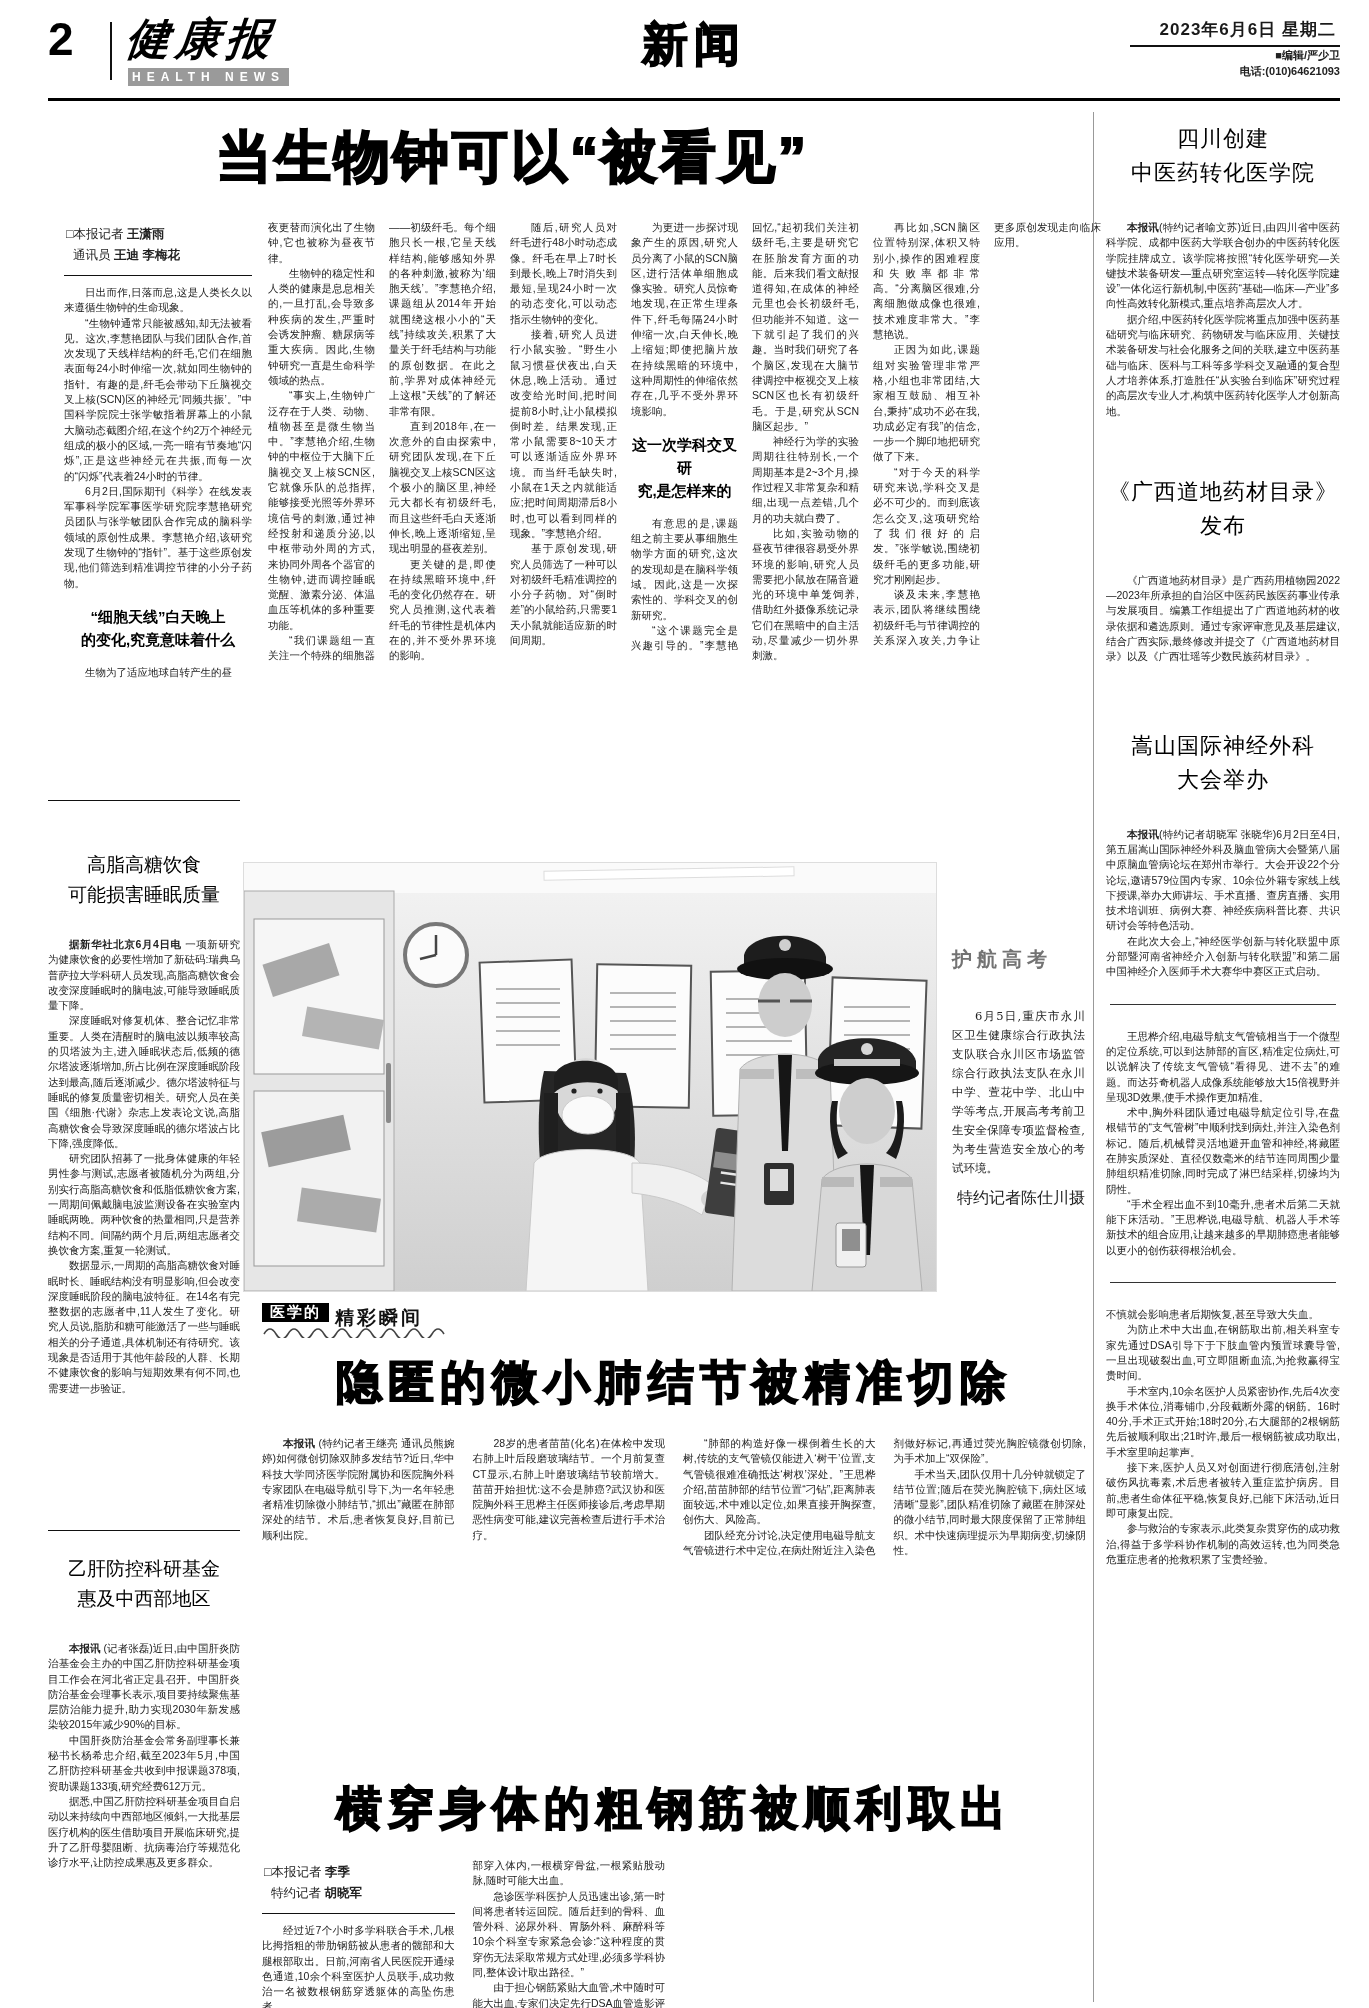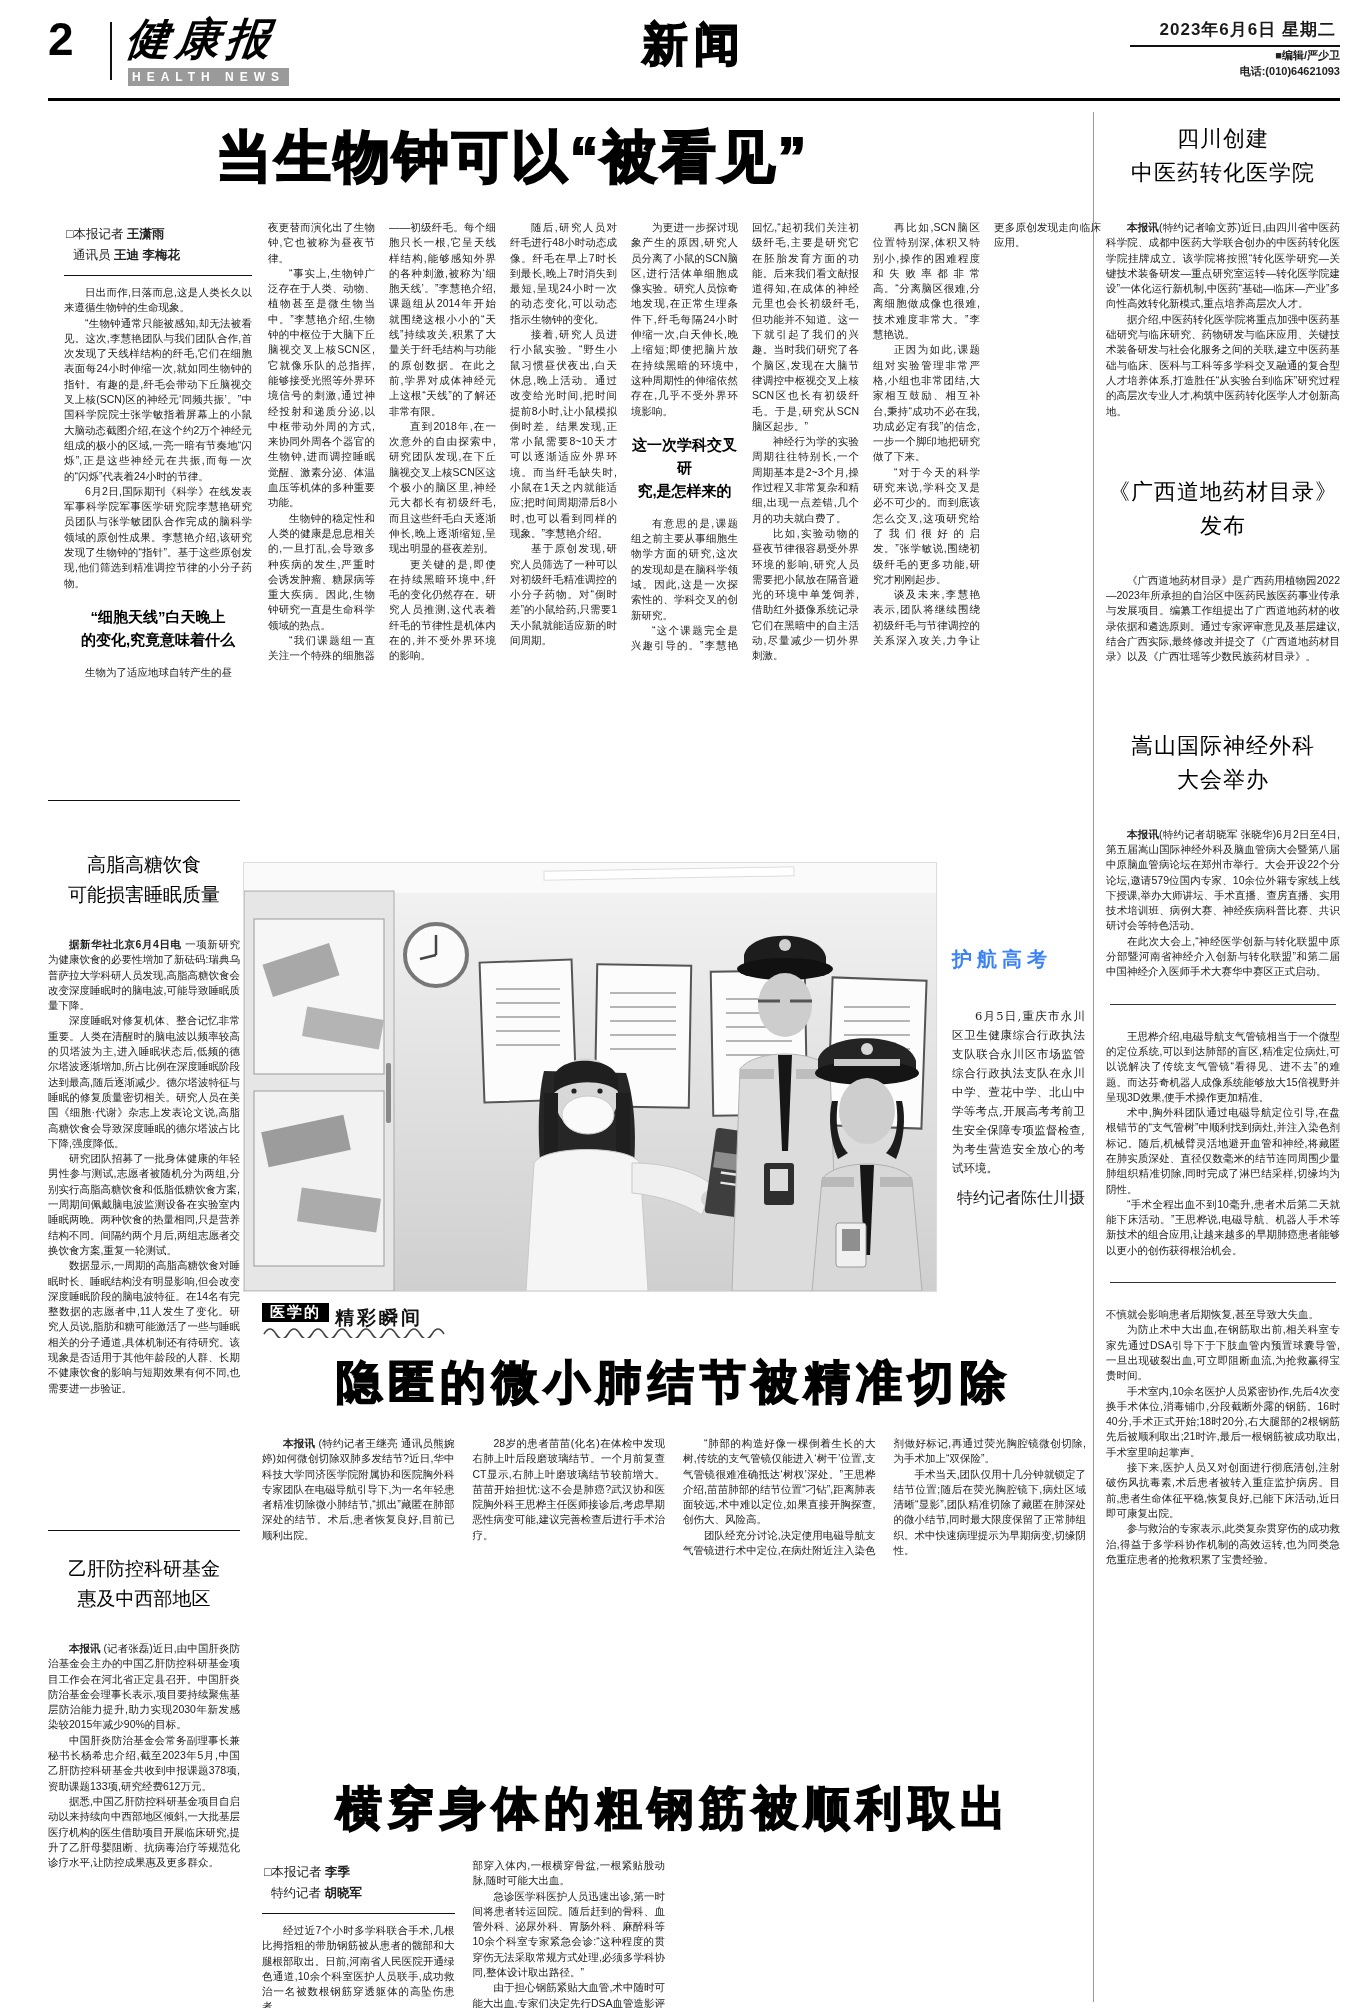--- a/index.html
+++ b/index.html
@@ -55,21 +55,21 @@
   .diet{top:800px;height:718px;}
   .hep{top:1530px;height:478px;}
   .left-title{font-family:"DejaVu Serif",serif;font-size:19px;line-height:30px;text-align:center;
               white-space:pre-line;font-weight:normal;margin:36px 0 28px;color:#000;}
   .hep .left-title{margin-top:10px;}
 
   
   .photo{left:243px;top:862px;width:692px;height:428px;background:linear-gradient(#f4f4f4,#cfcfcf);
          border:1px solid #ddd;overflow:hidden;}
   .caption{left:952px;top:868px;width:133px;height:420px;}
-  .caption-title{margin-top:78px;font-size:20px;font-weight:bold;letter-spacing:5px;color:#3b82f6;}
+  .caption-title{margin-top:78px;font-size:20px;font-weight:bold;letter-spacing:5px;color:#737373;}
   .caption-text{margin-top:34px;font-family:"DejaVu Serif",serif;font-size:11.5px;line-height:19px;
                 text-align:justify;color:#222;}
   .caption-credit{margin-top:10px;font-family:"DejaVu Serif",serif;font-size:16px;text-align:right;color:#222;}
 
   
   .badge{left:262px;top:1298px;width:230px;height:52px;}
   .badge-box{display:inline-block;background:#000;color:#fff;font-size:15px;font-weight:bold;
              padding:0 8px;letter-spacing:2px;}
   .badge-script{display:inline-block;font-size:19px;font-weight:bold;letter-spacing:3px;color:#111;
                 margin-left:6px;position:relative;top:7px;font-family:"DejaVu Sans",sans-serif;}
@@ -114,22 +114,22 @@
             <p class="para">“生物钟通常只能被感知,却无法被看见。这次,李慧艳团队与我们团队合作,首次发现了天线样结构的纤毛,它们在细胞表面每24小时伸缩一次,就如同生物钟的指针。有趣的是,纤毛会带动下丘脑视交叉上核(SCN)区的神经元‘同频共振’。”中国科学院院士张学敏指着屏幕上的小鼠大脑动态截图介绍,在这个约2万个神经元组成的极小的区域,一亮一暗有节奏地“闪烁”,正是这些神经元在共振,而每一次的“闪烁”代表着24小时的节律。</p>
             <p class="para">6月2日,国际期刊《科学》在线发表军事科学院军事医学研究院李慧艳研究员团队与张学敏团队合作完成的脑科学领域的原创性成果。李慧艳介绍,该研究发现了生物钟的“指针”。基于这些原创发现,他们筛选到精准调控节律的小分子药物。</p>
           </div>
         <h3 class="subhead" data-bind="main.subhead1">“细胞天线”白天晚上
 的变化,究竟意味着什么</h3>
         <p class="para" data-bind="main.col1_tail">生物为了适应地球自转产生的昼</p>
       </div>
       <div class="main-colrest">
         <div data-bind-list="main.body_a">
             <p class="para">夜更替而演化出了生物钟,它也被称为昼夜节律。</p>
+            <p class="para">生物钟的稳定性和人类的健康是息息相关的,一旦打乱,会导致多种疾病的发生,严重时会诱发肿瘤、糖尿病等重大疾病。因此,生物钟研究一直是生命科学领域的热点。</p>
             <p class="para">“事实上,生物钟广泛存在于人类、动物、植物甚至是微生物当中。”李慧艳介绍,生物钟的中枢位于大脑下丘脑视交叉上核SCN区,它就像乐队的总指挥,能够接受光照等外界环境信号的刺激,通过神经投射和递质分泌,以中枢带动外周的方式,来协同外周各个器官的生物钟,进而调控睡眠觉醒、激素分泌、体温血压等机体的多种重要功能。</p>
-            <p class="para">生物钟的稳定性和人类的健康是息息相关的,一旦打乱,会导致多种疾病的发生,严重时会诱发肿瘤、糖尿病等重大疾病。因此,生物钟研究一直是生命科学领域的热点。</p>
             <p class="para">“我们课题组一直关注一个特殊的细胞器——初级纤毛。每个细胞只长一根,它呈天线样结构,能够感知外界的各种刺激,被称为‘细胞天线’。”李慧艳介绍,课题组从2014年开始就围绕这根小小的“天线”持续攻关,积累了大量关于纤毛结构与功能的原创数据。在此之前,学界对成体神经元上这根“天线”的了解还非常有限。</p>
             <p class="para">直到2018年,在一次意外的自由探索中,研究团队发现,在下丘脑视交叉上核SCN区这个极小的脑区里,神经元大都长有初级纤毛,而且这些纤毛白天逐渐伸长,晚上逐渐缩短,呈现出明显的昼夜差别。</p>
             <p class="para">更关键的是,即使在持续黑暗环境中,纤毛的变化仍然存在。研究人员推测,这代表着纤毛的节律性是机体内在的,并不受外界环境的影响。</p>
             <p class="para">随后,研究人员对纤毛进行48小时动态成像。纤毛在早上7时长到最长,晚上7时消失到最短,呈现24小时一次的动态变化,可以动态指示生物钟的变化。</p>
             <p class="para">接着,研究人员进行小鼠实验。“野生小鼠习惯昼伏夜出,白天休息,晚上活动。通过改变给光时间,把时间提前8小时,让小鼠模拟倒时差。结果发现,正常小鼠需要8~10天才可以逐渐适应外界环境。而当纤毛缺失时,小鼠在1天之内就能适应;把时间周期滞后8小时,也可以看到同样的现象。”李慧艳介绍。</p>
             <p class="para">基于原创发现,研究人员筛选了一种可以对初级纤毛精准调控的小分子药物。对“倒时差”的小鼠给药,只需要1天小鼠就能适应新的时间周期。</p>
             <p class="para">为更进一步探讨现象产生的原因,研究人员分离了小鼠的SCN脑区,进行活体单细胞成像实验。研究人员惊奇地发现,在正常生理条件下,纤毛每隔24小时伸缩一次,白天伸长,晚上缩短;即使把脑片放在持续黑暗的环境中,这种周期性的伸缩依然存在,几乎不受外界环境影响。</p>
           </div>
         <h3 class="subhead" data-bind="main.subhead2">这一次学科交叉研
 究,是怎样来的</h3>

